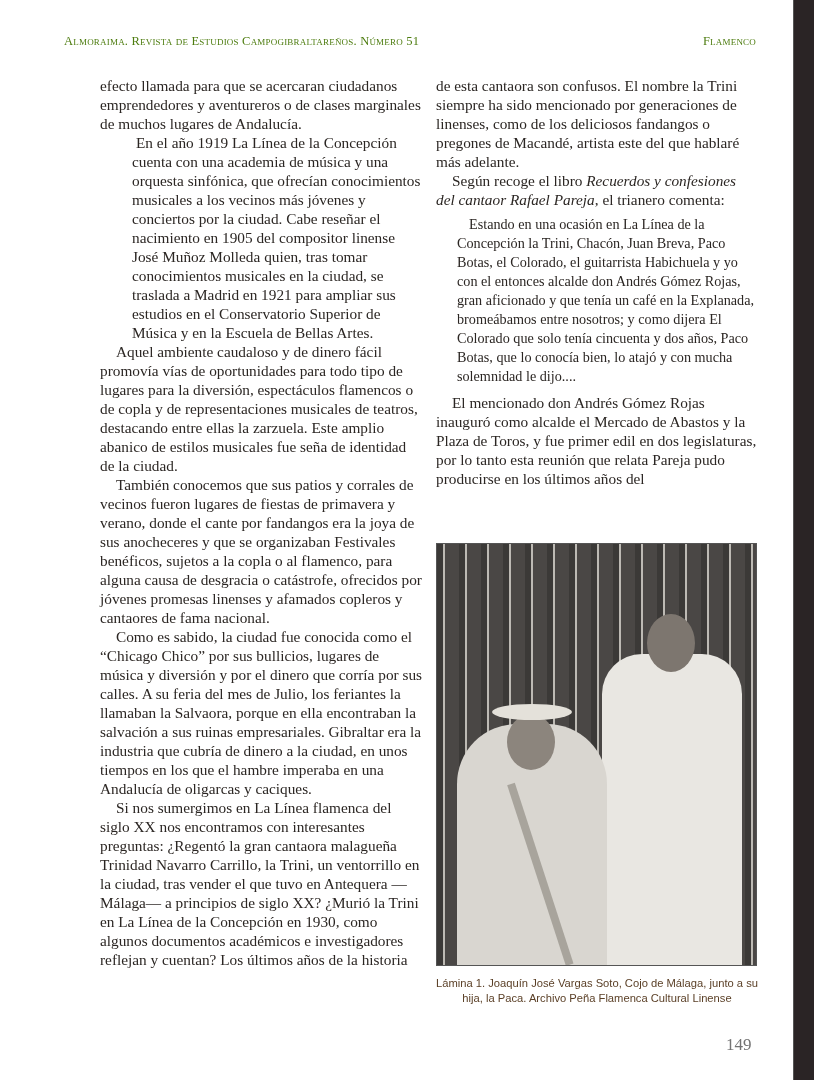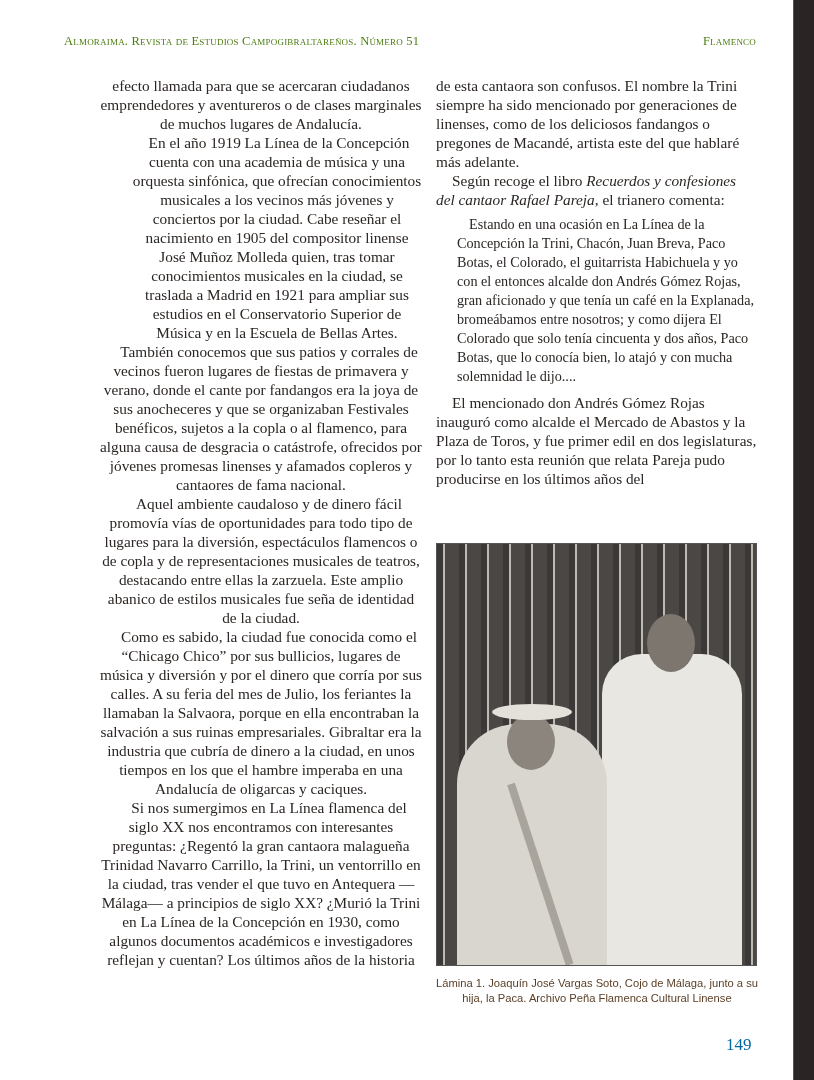--- a/index.html
+++ b/index.html
@@ -6,21 +6,21 @@
   body {
     width: 814px; height: 1080px; position: relative; overflow: hidden;
     background: #ffffff; color: #2b2623;
     font-family: "Liberation Serif", "DejaVu Serif", serif;
   }
   .side-bar { position: absolute; left: 793px; top: 0; width: 21px; height: 1080px; background: #2a2425; border-left: 1px solid #555; }
   .running-head { position: absolute; top: 34px; left: 64px; right: 58px; height: 16px; font-size: 12.5px; color: #4d7c0f; font-variant: small-caps; letter-spacing: 0.2px; }
   .running-head .left { position: absolute; left: 0; top: 0; }
   .running-head .right { position: absolute; right: 0; top: 0; }
   .col { position: absolute; font-size: 15.3px; line-height: 19px; text-align: left; }
-  .col-left { left: 100px; top: 76px; width: 322px; text-align: center; }
+  .col-left { left: 100px; top: 76px; width: 322px; }
   .col-right { left: 436px; top: 76px; width: 322px; }
   .col p { margin: 0; }
   .col p.indent { text-indent: 16px; margin-top: 0; }
   .col p.first { text-indent: 4px; margin-left: 32px; }
   .col h2 { font-size: 15.3px; color: #6b4a2e; margin: 25px 0 0 0; font-weight: bold; line-height: 19px; letter-spacing: 0.1px; }
   .col em { font-style: italic; }
   .quote { margin: 6px 0 7px 21px; font-size: 14.2px; line-height: 19px; }
   .quote .qfirst { text-indent: 12px; }
   .photo { position: absolute; left: 436px; top: 543px; width: 321px; height: 423px; background:
       radial-gradient(ellipse at 72% 60%, #e8e6e2 0 18%, transparent 19%),
@@ -28,37 +28,37 @@
       repeating-linear-gradient(90deg, #3b3937 0 6px, #bdbab4 6px 8px, #4a4745 8px 22px),
       #6d6a66;
     border: 1px solid #555; box-sizing: border-box; overflow: hidden; }
   .photo .fig-man { position: absolute; left: 20px; top: 180px; width: 150px; height: 243px; background: #d9d6d0; border-radius: 60px 60px 0 0; }
   .photo .fig-man-head { position: absolute; left: 70px; top: 170px; width: 48px; height: 56px; background: #8c857d; border-radius: 50%; }
   .photo .fig-man-hat { position: absolute; left: 55px; top: 160px; width: 80px; height: 16px; background: #e4e1da; border-radius: 50%; }
   .photo .fig-woman { position: absolute; left: 165px; top: 110px; width: 140px; height: 313px; background: #e9e7e2; border-radius: 40px 40px 0 0; }
   .photo .fig-woman-head { position: absolute; left: 210px; top: 70px; width: 48px; height: 58px; background: #7d766f; border-radius: 50%; }
   .photo .crutch { position: absolute; left: 70px; top: 240px; width: 8px; height: 190px; background: #a8a49c; transform: rotate(-18deg); transform-origin: top; }
   .caption { position: absolute; left: 430px; top: 976px; width: 334px; text-align: center; font-family: "Liberation Sans", "DejaVu Sans", sans-serif; font-size: 11.2px; line-height: 15px; color: #5a3f26; }
-  .page-number { position: absolute; left: 726px; top: 1035px; font-size: 17px; color: #0369a1; }
+  .page-number { position: absolute; left: 726px; top: 1035px; font-size: 17px; color: #737373; }
 </style>
 </head>
 <body>
 
 <div class="side-bar"></div>
 
 <div class="running-head">
   <span class="left">Almoraima. Revista de Estudios Campogibraltareños. Número 51</span>
   <span class="right">Flamenco</span>
 </div>
 
 <div class="col col-left">
   <p>efecto llamada para que se acercaran ciudadanos emprendedores y aventureros o de clases marginales de muchos lugares de Andalucía.</p>
   <p class="first">En el año 1919 La Línea de la Concepción cuenta con una academia de música y una orquesta sinfónica, que ofrecían conocimientos musicales a los vecinos más jóvenes y conciertos por la ciudad. Cabe reseñar el nacimiento en 1905 del compositor linense José Muñoz Molleda quien, tras tomar conocimientos musicales en la ciudad, se traslada a Madrid en 1921 para ampliar sus estudios en el Conservatorio Superior de Música y en la Escuela de Bellas Artes.</p>
+  <p class="indent">Aquel ambiente caudaloso y de dinero fácil promovía vías de oportunidades para todo tipo de lugares para la diversión, espectáculos flamencos o de copla y de representaciones musicales de teatros, destacando entre ellas la zarzuela. Este amplio abanico de estilos musicales fue seña de identidad de la ciudad.</p>
   <p class="indent">También conocemos que sus patios y corrales de vecinos fueron lugares de fiestas de primavera y verano, donde el cante por fandangos era la joya de sus anocheceres y que se organizaban Festivales benéficos, sujetos a la copla o al flamenco, para alguna causa de desgracia o catástrofe, ofrecidos por jóvenes promesas linenses y afamados copleros y cantaores de fama nacional.</p>
-  <p class="indent">Aquel ambiente caudaloso y de dinero fácil promovía vías de oportunidades para todo tipo de lugares para la diversión, espectáculos flamencos o de copla y de representaciones musicales de teatros, destacando entre ellas la zarzuela. Este amplio abanico de estilos musicales fue seña de identidad de la ciudad.</p>
   <p class="indent">Como es sabido, la ciudad fue conocida como el “Chicago Chico” por sus bullicios, lugares de música y diversión y por el dinero que corría por sus calles. A su feria del mes de Julio, los feriantes la llamaban la Salvaora, porque en ella encontraban la salvación a sus ruinas empresariales. Gibraltar era la industria que cubría de dinero a la ciudad, en unos tiempos en los que el hambre imperaba en una Andalucía de oligarcas y caciques.</p>
   <p class="indent">Si nos sumergimos en La Línea flamenca del siglo XX nos encontramos con interesantes preguntas: ¿Regentó la gran cantaora malagueña Trinidad Navarro Carrillo, la Trini, un ventorrillo en la ciudad, tras vender el que tuvo en Antequera —Málaga— a principios de siglo XX? ¿Murió la Trini en La Línea de la Concepción en 1930, como algunos documentos académicos e investigadores reflejan y cuentan? Los últimos años de la historia</p>
 </div>
 
 <div class="col col-right">
   <p>de esta cantaora son confusos. El nombre la Trini siempre ha sido mencionado por generaciones de linenses, como de los deliciosos fandangos o pregones de Macandé, artista este del que hablaré más adelante.</p>
   <p class="indent"><span>Según recoge el libro </span><em>Recuerdos y confesiones del cantaor Rafael Pareja</em><span>, el trianero comenta:</span></p>
   <div class="quote">
     <p class="qfirst">Estando en una ocasión en La Línea de la Concepción la Trini, Chacón, Juan Breva, Paco Botas, el Colorado, el guitarrista Habichuela y yo con el entonces alcalde don Andrés Gómez Rojas, gran aficionado y que tenía un café en la Explanada, bromeábamos entre nosotros; y como dijera El Colorado que solo tenía cincuenta y dos años, Paco Botas, que lo conocía bien, lo atajó y con mucha solemnidad le dijo....</p>
   </div>

